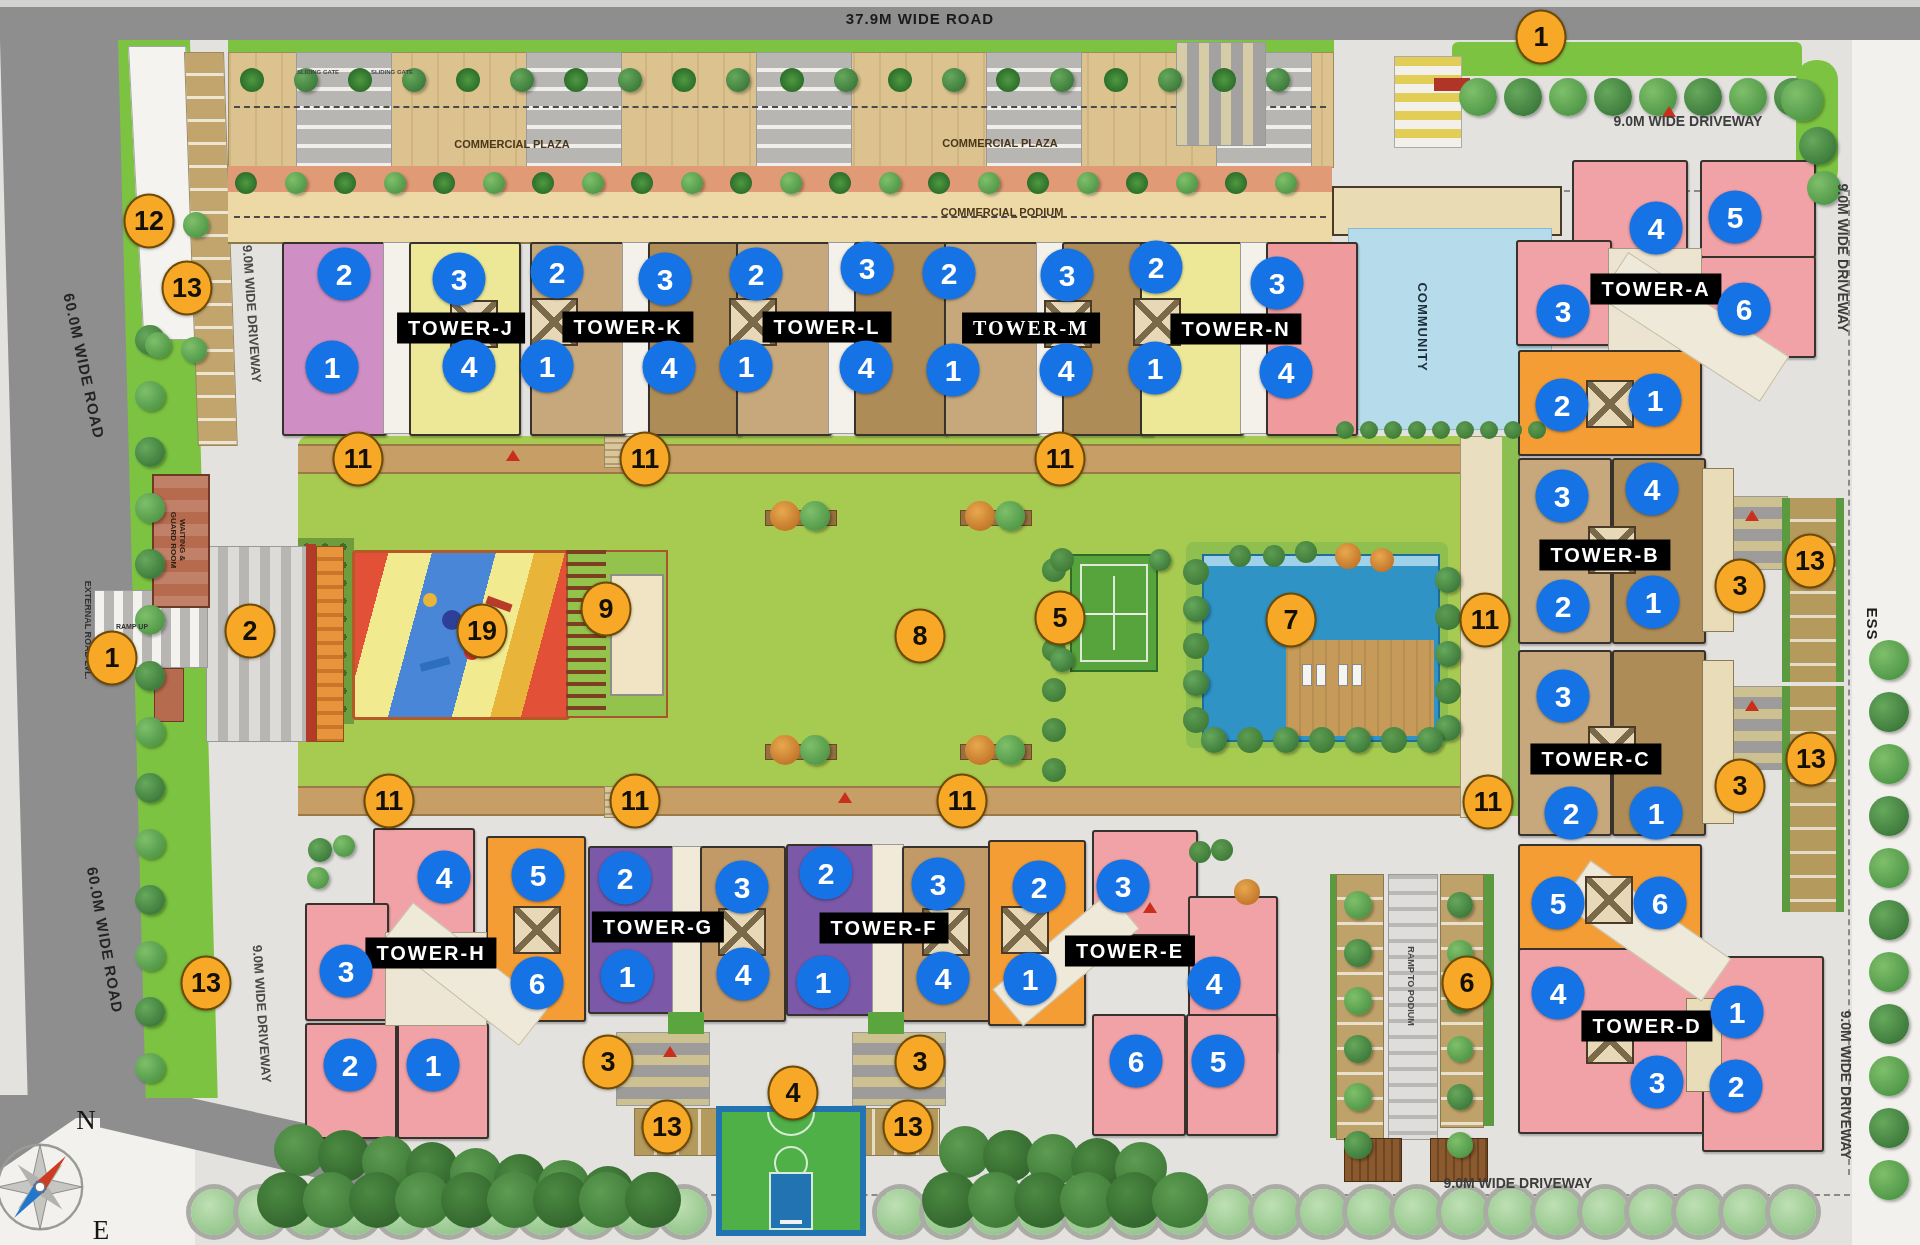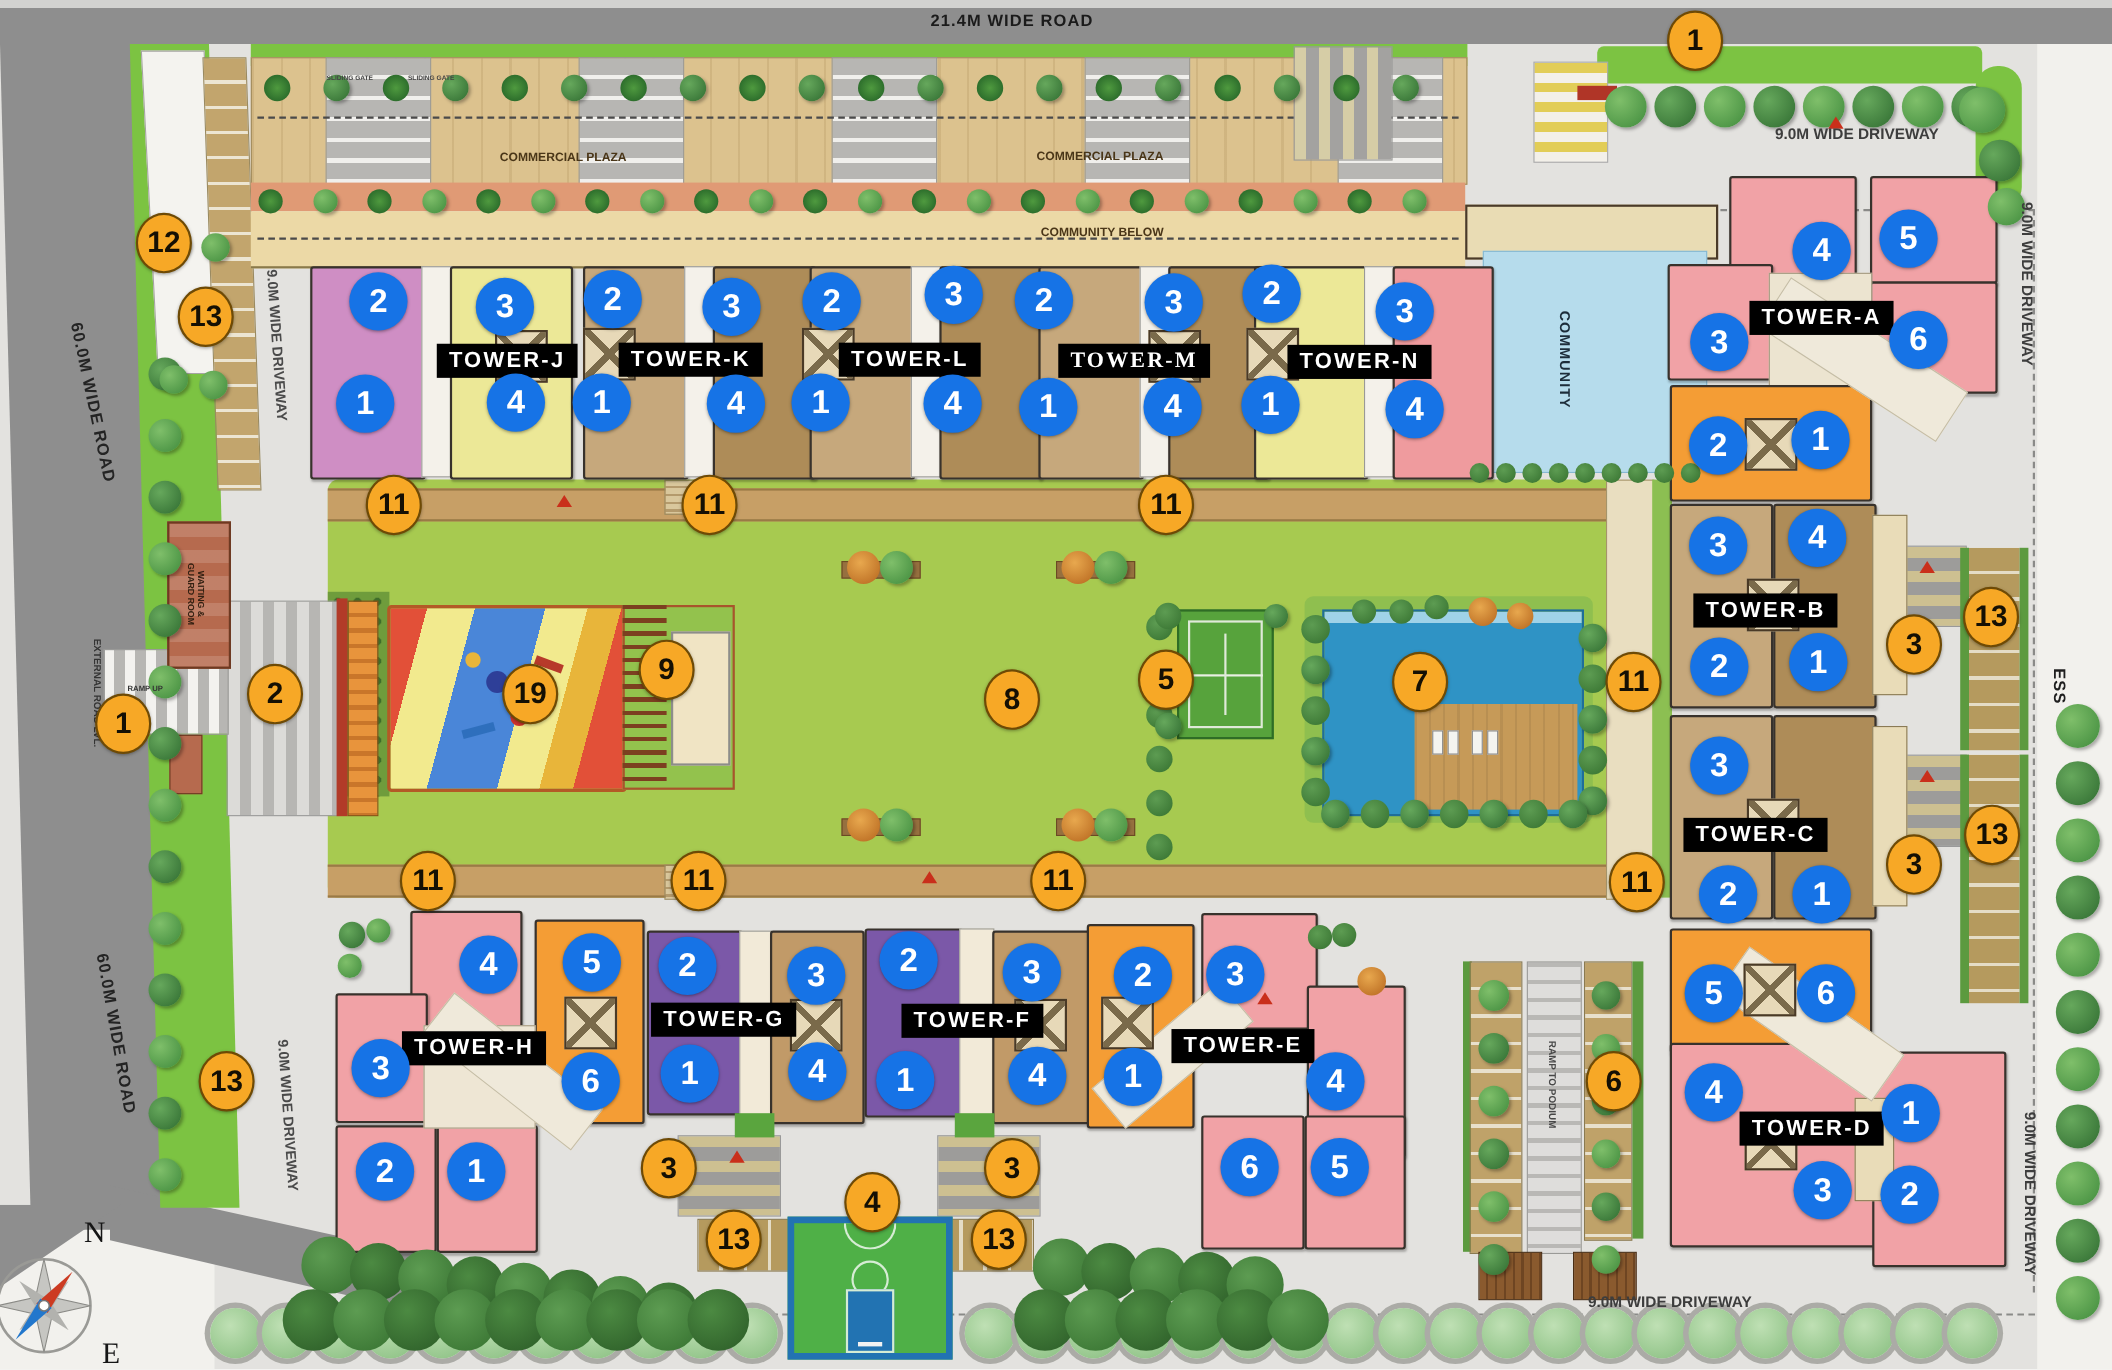--- a/index.html
+++ b/index.html
@@ -439,33 +439,33 @@
       <div class="tri" style="left: 899px; top: 1046px;"></div>
       <div class="tri" style="left: 1745px; top: 510px;"></div>
       <div class="tri" style="left: 1745px; top: 700px;"></div>
       <div class="tri" style="left: 506px; top: 450px;"></div>
       <div class="tri" style="left: 838px; top: 792px;"></div>
       <div class="tri" style="left: 1143px; top: 902px;"></div>
       <div class="tri" style="left: 1662px; top: 106px;"></div>
     </div>
 
   <div id="layer-labels" class="abs" style="left:0;top:0;width:100%;height:100%">
-    <div class="map-label" style="left: 920px; top: 19px; font-size: 15px; color: rgb(27, 27, 27); letter-spacing: 1px;"><span>21.4M WIDE ROAD</span></div>
+    <div class="map-label" style="left: 920px; top: 19px; font-size: 15px; color: rgb(27, 27, 27); letter-spacing: 1px;"><span>37.9M WIDE ROAD</span></div>
       <div class="map-label" style="left: 1688px; top: 121px; font-size: 14px; color: rgb(61, 61, 61);"><span>9.0M WIDE DRIVEWAY</span></div>
       <div class="map-label" style="left: 1843px; top: 258px; --rot: 90deg; font-size: 14px; color: rgb(61, 61, 61);"><span>9.0M WIDE DRIVEWAY</span></div>
       <div class="map-label" style="left: 251px; top: 314px; --rot: 86deg; font-size: 13px; color: rgb(74, 74, 74);"><span>9.0M WIDE DRIVEWAY</span></div>
       <div class="map-label" style="left: 84px; top: 366px; --rot: 78deg; font-size: 15px; color: rgb(36, 36, 36); letter-spacing: 1px;"><span>60.0M WIDE ROAD</span></div>
       <div class="map-label" style="left: 105px; top: 940px; --rot: 80deg; font-size: 15px; color: rgb(36, 36, 36); letter-spacing: 1px;"><span>60.0M WIDE ROAD</span></div>
       <div class="map-label" style="left: 261px; top: 1014px; --rot: 86deg; font-size: 13px; color: rgb(74, 74, 74);"><span>9.0M WIDE DRIVEWAY</span></div>
       <div class="map-label" style="left: 1518px; top: 1183px; font-size: 14px; color: rgb(61, 61, 61);"><span>9.0M WIDE DRIVEWAY</span></div>
       <div class="map-label" style="left: 1846px; top: 1085px; --rot: 90deg; font-size: 14px; color: rgb(61, 61, 61);"><span>9.0M WIDE DRIVEWAY</span></div>
       <div class="map-label" style="left: 1872px; top: 624px; --rot: 90deg; font-size: 15px; color: rgb(31, 31, 31); letter-spacing: 1px;"><span>ESS</span></div>
       <div class="map-label" style="left: 512px; top: 144px; font-size: 11px; color: rgb(74, 54, 24);"><span>COMMERCIAL PLAZA</span></div>
       <div class="map-label" style="left: 1000px; top: 143px; font-size: 11px; color: rgb(74, 54, 24);"><span>COMMERCIAL PLAZA</span></div>
-      <div class="map-label" style="left: 1002px; top: 212px; font-size: 11px; color: rgb(74, 54, 24);"><span>COMMUNITY BELOW</span></div>
+      <div class="map-label" style="left: 1002px; top: 212px; font-size: 11px; color: rgb(74, 54, 24);"><span>COMMERCIAL PODIUM</span></div>
       <div class="map-label" style="left: 1422px; top: 327px; --rot: 90deg; font-size: 13px; color: rgb(29, 45, 58); letter-spacing: 1px;"><span>COMMUNITY</span></div>
       <div class="map-label" style="left: 178px; top: 540px; --rot: 90deg; font-size: 8px; color: rgb(51, 32, 18); width: 62px; white-space: normal;"><span>WAITING &amp; GUARD ROOM</span></div>
       <div class="map-label" style="left: 88px; top: 630px; --rot: 90deg; font-size: 9px; color: rgb(51, 51, 51);"><span>EXTERNAL ROAD LVL.</span></div>
       <div class="map-label" style="left: 1411px; top: 986px; --rot: 90deg; font-size: 9px; color: rgb(71, 71, 71);"><span>RAMP TO PODIUM</span></div>
       <div class="map-label" style="left: 132px; top: 627px; font-size: 7px; color: rgb(51, 51, 51);"><span>RAMP UP</span></div>
       <div class="map-label" style="left: 318px; top: 72px; font-size: 6px; color: rgb(68, 68, 68);"><span>SLIDING GATE</span></div>
       <div class="map-label" style="left: 392px; top: 72px; font-size: 6px; color: rgb(68, 68, 68);"><span>SLIDING GATE</span></div>
       <div class="map-label serif" style="left: 86px; top: 1121px; font-size: 27px; color: rgb(22, 22, 22);"><span>N</span></div>
       <div class="map-label serif" style="left: 101px; top: 1231px; font-size: 27px; color: rgb(22, 22, 22);"><span>E</span></div>
   </div>

